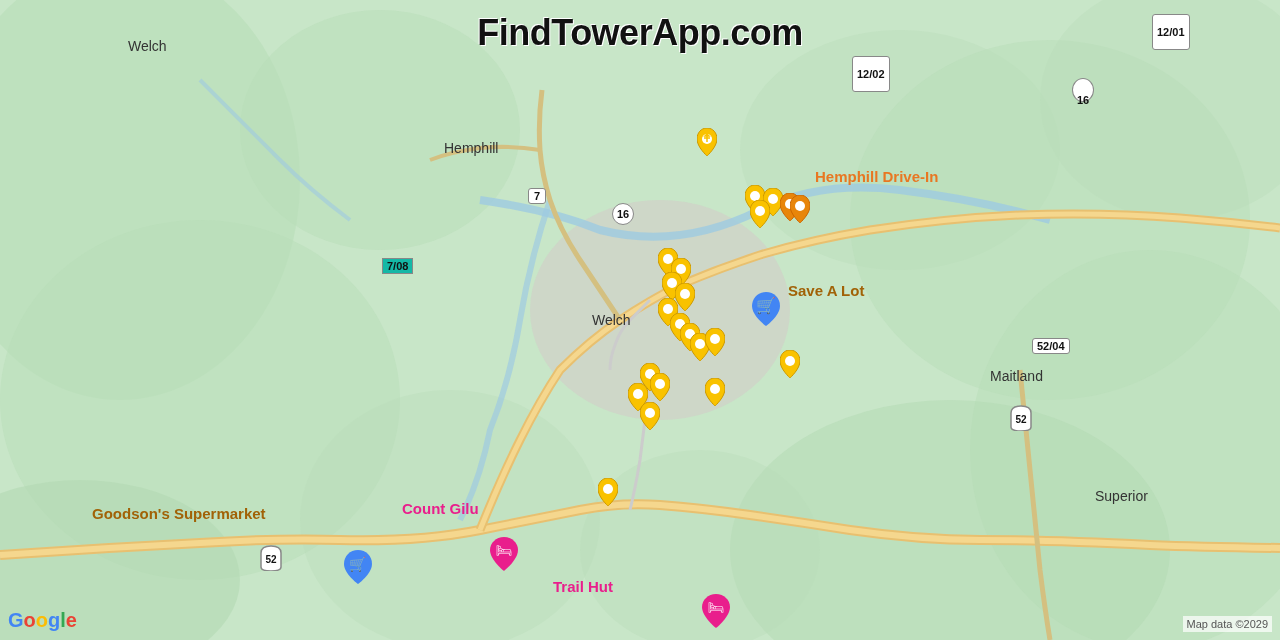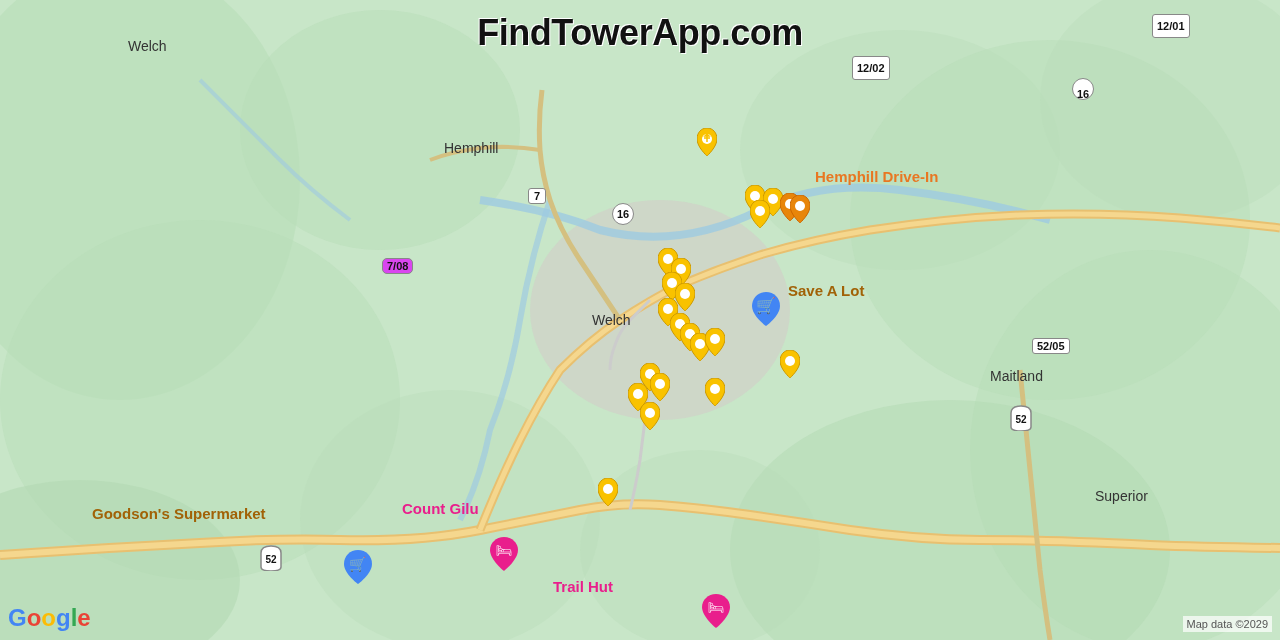--- a/index.html
+++ b/index.html
@@ -38,21 +38,21 @@
 
     
     .road-badge {
       position: absolute;
       background: white;
       border: 1.5px solid #888;
       border-radius: 3px;
       font-size: 11px;
       font-weight: bold;
       color: #111;
-      padding: 5px 4px;
+      padding: 11px 4px;
       z-index: 8;
     }
 
     
     .place-label {
       position: absolute;
       font-size: 14px;
       color: #333;
       font-weight: 500;
       z-index: 8;
@@ -119,22 +119,22 @@
   </svg>
 
   <div class="map-title">FindTowerApp.com</div>
 
   <div class="road-badge" style="left:1152px;top:14px">12/01</div>
   <div class="road-badge" style="left:852px;top:56px">12/02</div>
   <div class="road-badge" style="left:1072px;top:78px;border-radius:50%;width:22px;height:22px;text-align:center;line-height:20px">16</div>
 
   <div style="position:absolute;left:528px;top:188px;background:white;border:1.5px solid #888;border-radius:3px;font-size:11px;font-weight:bold;color:#111;padding:1px 5px;z-index:8">7</div>
   <div style="position:absolute;left:612px;top:203px;background:white;border:1.5px solid #888;border-radius:50%;width:22px;height:22px;text-align:center;line-height:20px;font-size:11px;font-weight:bold;color:#111;z-index:8">16</div>
-  <div style="position:absolute;left:382px;top:258px;background:#d946ef;border:1.5px solid #888;border-radius:5px;font-size:11px;font-weight:bold;color:#111;padding:1px 4px;z-index:8">7/08</div>
-  <div style="position:absolute;left:1032px;top:338px;background:white;border:1.5px solid #888;border-radius:3px;font-size:11px;font-weight:bold;color:#111;padding:1px 4px;z-index:8">52/05</div>
+  <div style="position:absolute;left:382px;top:258px;background:#14b8a6;border:1.5px solid #888;border-radius:0;font-size:11px;font-weight:bold;color:#111;padding:1px 4px;z-index:8">7/08</div>
+  <div style="position:absolute;left:1032px;top:338px;background:white;border:1.5px solid #888;border-radius:3px;font-size:11px;font-weight:bold;color:#111;padding:1px 4px;z-index:8">52/04</div>
 
   <div style="position:absolute;left:1010px;top:405px;z-index:8">
     <svg width="22" height="26" viewBox="0 0 22 26">
       <path d="M1 8 Q1 1 11 1 Q21 1 21 8 L21 22 Q21 26 11 26 Q1 26 1 22 Z" fill="white" stroke="#888" stroke-width="1.5"></path>
       <text x="11" y="18" text-anchor="middle" font-size="10" font-weight="bold" fill="#111">52</text>
     </svg>
   </div>
 
   <div style="position:absolute;left:260px;top:545px;z-index:8">
     <svg width="22" height="26" viewBox="0 0 22 26">
@@ -312,19 +312,19 @@
   <div class="business-label pink-label" style="left:402px;top:500px">Count Gilu</div>
 
   <div style="position:absolute;left:700px;top:592px;z-index:11">
     <svg width="32" height="36" viewBox="0 0 32 36">
       <path d="M16 2 C8 2 2 8 2 15 C2 25 16 36 16 36 C16 36 30 25 30 15 C30 8 24 2 16 2Z" fill="#e91e8c"></path>
       <text x="16" y="20" text-anchor="middle" font-size="13" fill="white">🛏</text>
     </svg>
   </div>
   <div class="business-label pink-label" style="left:553px;top:578px">Trail Hut</div>
 
-  <div style="position:absolute;bottom:8px;left:8px;z-index:15;font-size:24px;font-weight:bold;font-family:Arial,sans-serif;">
+  <div style="position:absolute;bottom:8px;left:8px;z-index:15;font-size:20px;font-weight:bold;font-family:Arial,sans-serif;">
     <span style="color:#4285f4">G</span><span style="color:#ea4335">o</span><span style="color:#fbbc05">o</span><span style="color:#4285f4">g</span><span style="color:#34a853">l</span><span style="color:#ea4335">e</span>
   </div>
 
   <div style="position:absolute;bottom:8px;right:8px;font-size:11px;color:#555;z-index:15;background:rgba(255,255,255,0.7);padding:2px 4px;">Map data ©2029</div>
 
 </div>
 
 </body></html>

